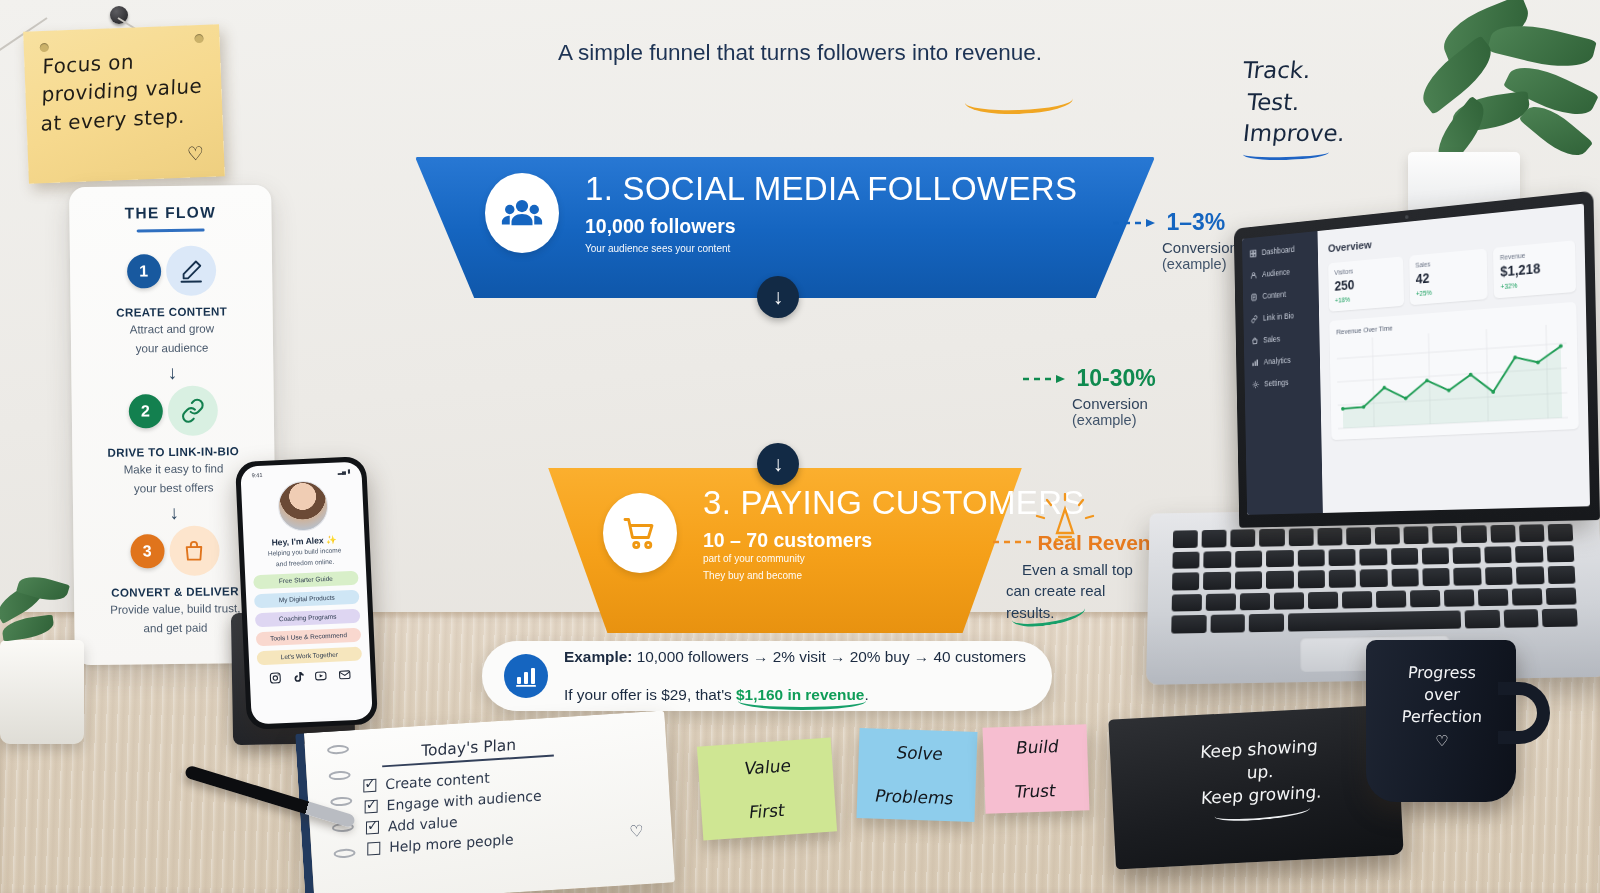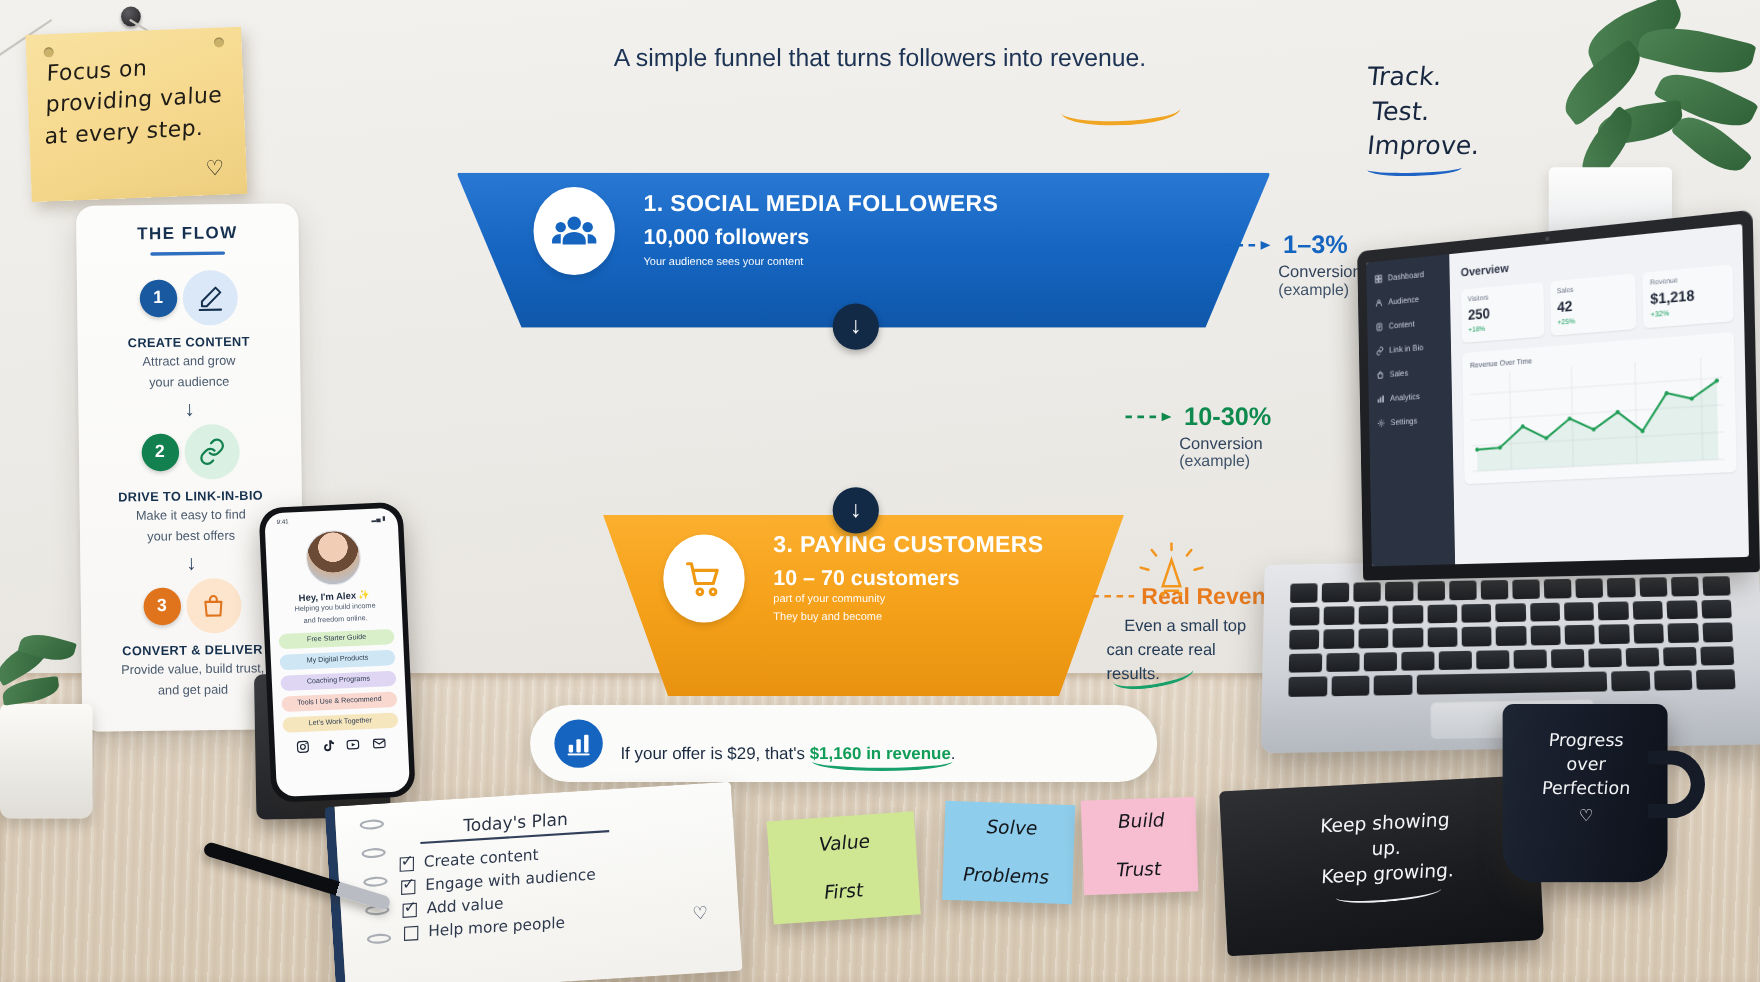--- a/index.html
+++ b/index.html
@@ -115,21 +115,21 @@
   .stage .content {
     position: absolute; display: flex; align-items: center; gap: 26px;
     color: #fff;
   }
   .stage-ico {
     width: 74px; height: 80px; border-radius: 50%; background: #fff;
     display: flex; align-items: center; justify-content: center;
     box-shadow: 0 3px 7px rgba(0,0,0,.13);
     flex: none;
   }
-  .stage-title { font-size: 21px; font-weight: 700; letter-spacing: .3px; }
+  .stage-title { font-size: 33px; font-weight: 400; letter-spacing: .3px; }
   .stage-metric { font-size: 19.5px; font-weight: 600; margin-top: 7px; }
   .stage-desc { font-size: 10px; line-height: 1.33; margin-top: 4px; opacity: .97; }
 
   .arrow-node {
     position: absolute; width: 42px; height: 42px; border-radius: 50%;
     background: #122a45; color: #fff; display: flex; align-items: center; justify-content: center;
     font-size: 21px; left: 757px; z-index: 6; box-shadow: 0 3px 7px rgba(0,0,0,.28);
   }
 
   
@@ -523,20 +523,23 @@
   <div class="example">
     <div class="example-ico">
       <svg width="24" height="22" viewBox="0 0 24 22" fill="#ffffff">
         <rect x="3" y="12" width="4" height="7" rx="1"></rect>
         <rect x="10" y="7" width="4" height="12" rx="1"></rect>
         <rect x="17" y="3" width="4" height="16" rx="1"></rect>
         <rect x="2" y="20" width="20" height="1.8" rx="0.9"></rect>
       </svg>
     </div>
     <div>
+      <div class="ex-l1">
+        <b>Example:</b><span> 10,000 followers  →  2% visit  →  20% buy  →  40 customers</span>
+      </div>
       <div class="ex-l2">
         <span>If your offer is $29, that's </span><span class="ex-money">$1,160 in revenue</span><span>.</span>
       </div>
     </div>
   </div>
 
   <div class="phone-stand"></div>
   <div class="phone">
     <div class="phone-screen">
       <div class="ph-status">

